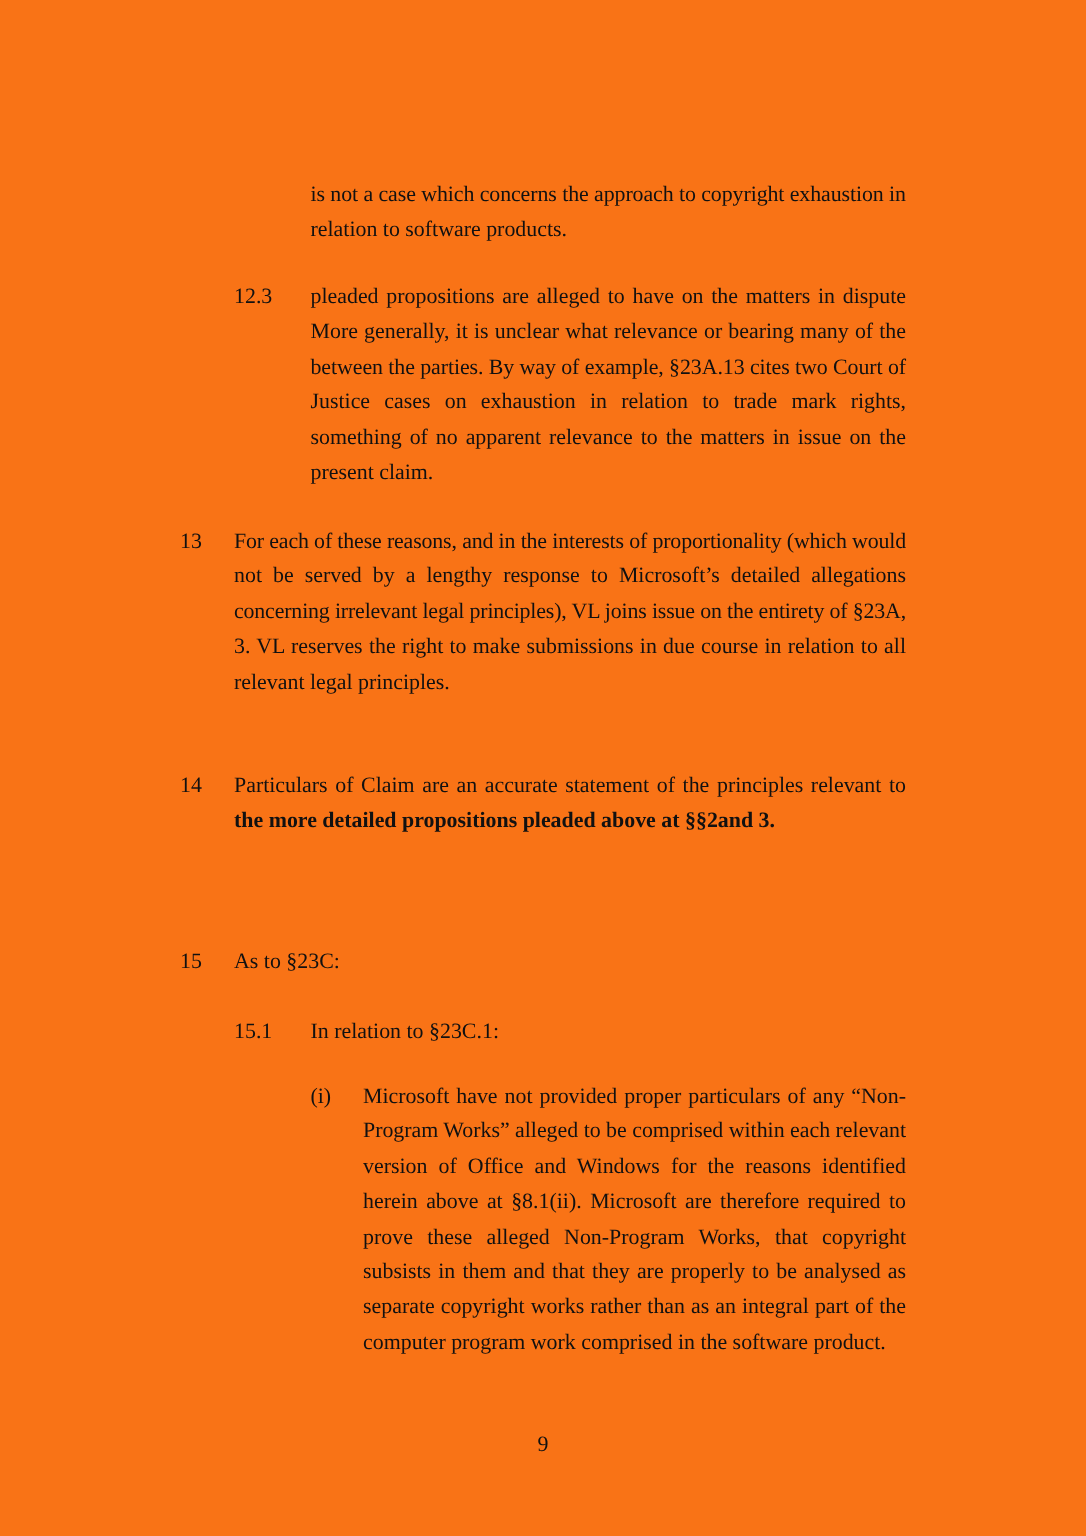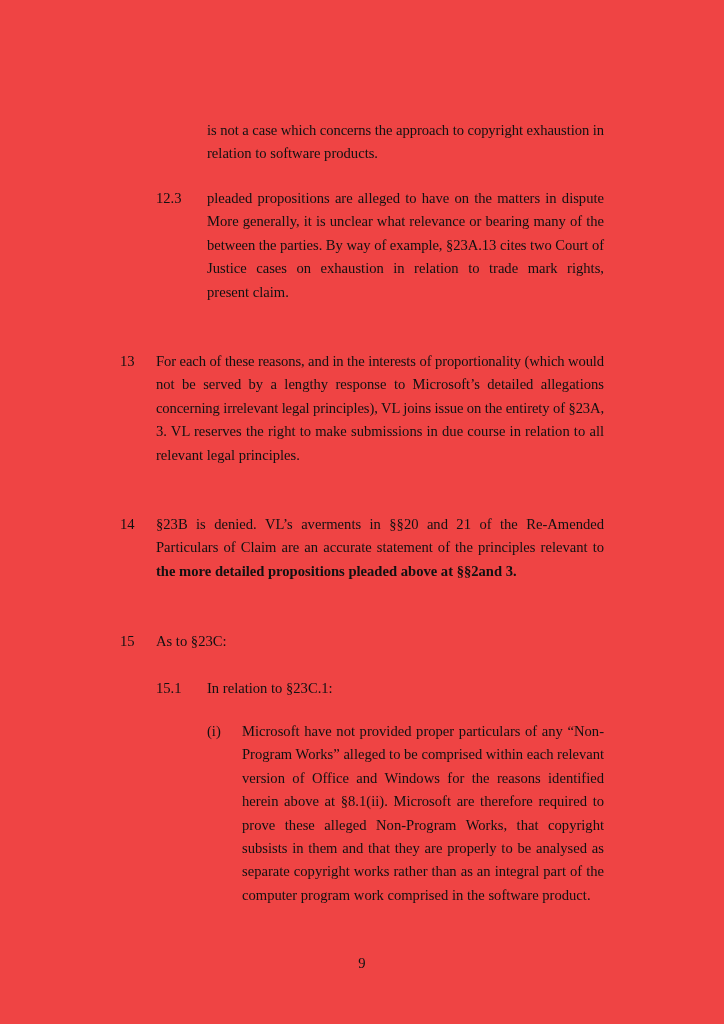--- a/index.html
+++ b/index.html
@@ -1,18 +1,18 @@
 <!DOCTYPE html>
 <html><head>
 <meta charset="utf-8">
 <style>
   html, body { margin: 0; padding: 0; background: #ffffff; }
   body { width: 724px; height: 1024px; position: relative; overflow: hidden;
          font-family: "Liberation Serif", "DejaVu Serif", serif; color: #111111; }
-  .page { position: absolute; left: 0; top: 0; width: 724px; height: 1024px; background: #ef4444; }
+  .page { position: absolute; left: 0; top: 0; width: 724px; height: 1024px; background: #f97316; }
   .block { position: absolute; font-size: 14.6px; line-height: 23.4px; }
   .num { position: absolute; font-size: 14.6px; line-height: 23.4px; }
   .lines span { display: block; text-align: justify; text-align-last: justify; white-space: nowrap; }
   .lines span.last { text-align-last: left; }
   .pagenum { position: absolute; left: 0; width: 724px; top: 955px; text-align: center; font-size: 14.6px; }
 </style>
 </head>
 <body>
 
 <div class="page">
@@ -21,35 +21,35 @@
     <span style="white-space: nowrap; letter-spacing: -0.0560662px;">is not a case which concerns the approach to copyright exhaustion in</span>
     <span class="last" style="white-space: nowrap;">relation to software products.</span>
   </div>
 
   <div class="num" style="left:156px; top:187px;">12.3</div>
   <div class="block lines" style="left:207px; top:187px; width:397px;">
     <span style="white-space: nowrap;">pleaded propositions are alleged to have on the matters in dispute</span>
     <span style="white-space: nowrap;">More generally, it is unclear what relevance or bearing many of the</span>
     <span style="white-space: nowrap; letter-spacing: -0.0518466px;">between the parties. By way of example, §23A.13 cites two Court of</span>
     <span style="white-space: nowrap;">Justice cases on exhaustion in relation to trade mark rights,</span>
+    <span style="white-space: nowrap;">something of no apparent relevance to the matters in issue on the</span>
     <span class="last" style="white-space: nowrap;">present claim.</span>
   </div>
 
   <div class="num" style="left:120px; top:350px;">13</div>
   <div class="block lines" style="left:156px; top:350px; width:448px;">
     <span style="white-space: nowrap; letter-spacing: -0.100672px;">For each of these reasons, and in the interests of proportionality (which would</span>
     <span style="white-space: nowrap;">not be served by a lengthy response to Microsoft’s detailed allegations</span>
     <span style="white-space: nowrap; letter-spacing: -0.109375px;">concerning irrelevant legal principles), VL joins issue on the entirety of §23A,</span>
     <span style="white-space: nowrap;">3. VL reserves the right to make submissions in due course in relation to all</span>
     <span class="last" style="white-space: nowrap;">relevant legal principles.</span>
   </div>
 
   <div class="num" style="left:120px; top:513px;">14</div>
   <div class="block lines" style="left:156px; top:513px; width:448px;">
-    <span style="white-space: nowrap;">§23B is denied. VL’s averments in §§20 and 21 of the Re-Amended</span>
     <span style="white-space: nowrap;">Particulars of Claim are an accurate statement of the principles relevant to</span>
     <span class="last" style="white-space: nowrap; font-weight: bold;">the more detailed propositions pleaded above at §§2and 3.</span>
   </div>
 
   <div class="num" style="left:120px; top:630px;">15</div>
   <div class="block lines" style="left:156px; top:630px; width:448px;">
     <span class="last" style="white-space: nowrap;">As to §23C:</span>
   </div>
 
   <div class="num" style="left:156px; top:677px;">15.1</div>

